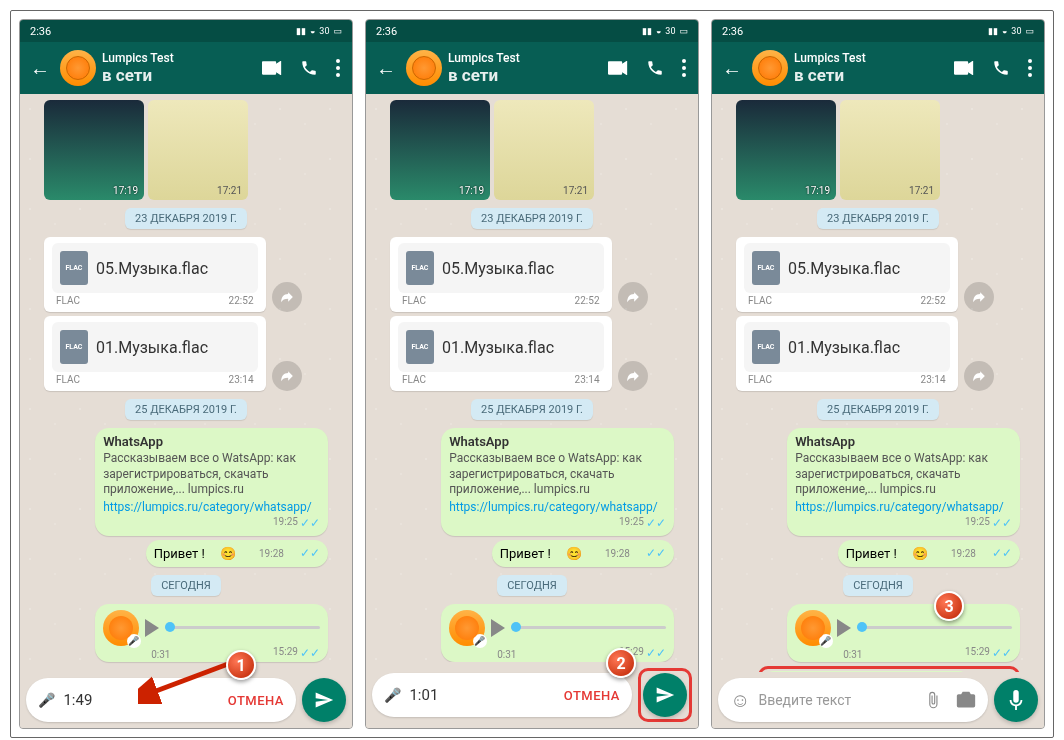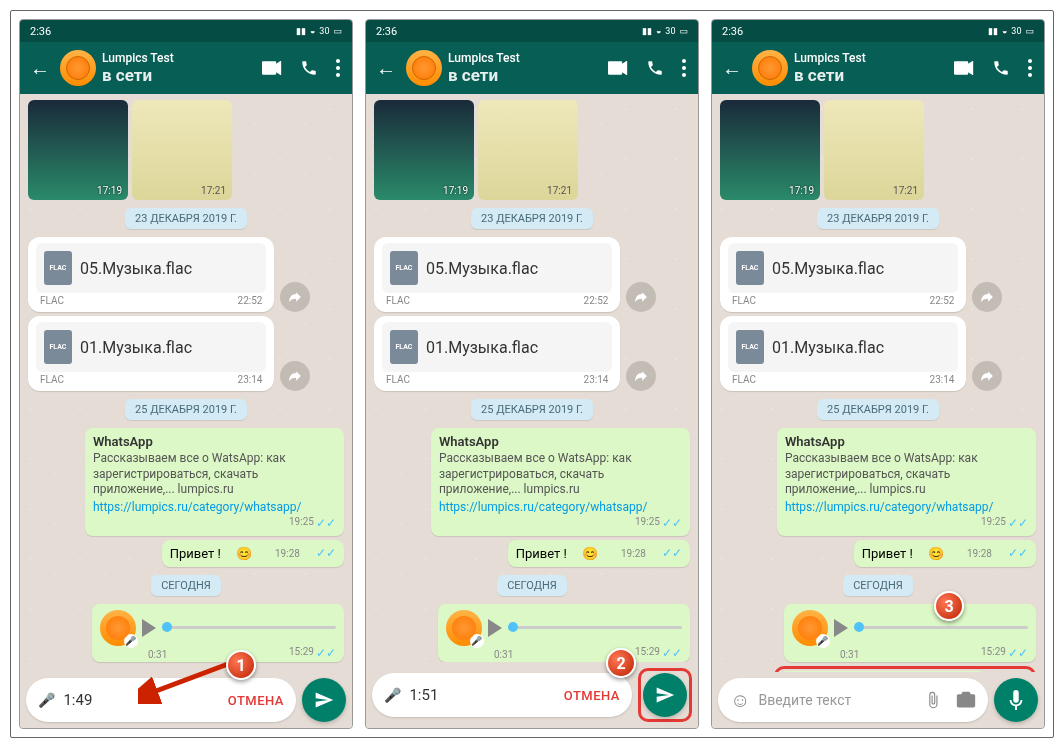--- a/index.html
+++ b/index.html
@@ -11,28 +11,28 @@
 .status-icons span { font-size: 9px; }
 .header { background: #075e54; color: #fff; height: 52px; display: flex; align-items: center; padding: 0 6px; gap: 6px; }
 .back-arrow { font-size: 20px; padding: 4px; }
 .avatar { width: 36px; height: 36px; border-radius: 50%; background: linear-gradient(180deg, #ffb347, #ff8c00); display: flex; align-items: center; justify-content: center; position: relative; }
 .avatar::after { content: ''; width: 22px; height: 22px; border-radius: 50%; background: radial-gradient(#ff9933, #ff7700); border: 1px solid #cc6600; }
 .title-block { flex: 1; display: flex; flex-direction: column; }
 .chat-title { font-size: 12px; font-weight: 500; }
 .chat-status { font-size: 17px; opacity: 0.9; font-weight: bold; }
 .header-icons { display: flex; gap: 18px; align-items: center; padding-right: 6px; }
 .header-icons svg { fill: #fff; }
-.chat-body { flex: 1; overflow: hidden; padding: 6px 8px; background: #e5ddd5; background-image: radial-gradient(circle at 20% 30%, rgba(255,255,255,.2) 1px, transparent 1px), radial-gradient(circle at 70% 60%, rgba(255,255,255,.15) 1px, transparent 1px); background-size: 50px 50px; display: flex; flex-direction: column; gap: 4px; }
+.chat-body { flex: 1; overflow: hidden; padding: 6px 24px; background: #e5ddd5; background-image: radial-gradient(circle at 20% 30%, rgba(255,255,255,.2) 1px, transparent 1px), radial-gradient(circle at 70% 60%, rgba(255,255,255,.15) 1px, transparent 1px); background-size: 50px 50px; display: flex; flex-direction: column; gap: 4px; }
 .date-chip { align-self: center; background: #d4eaf4; color: #4a6b7a; font-size: 11px; padding: 4px 10px; border-radius: 6px; margin: 4px 0; box-shadow: 0 1px 1px rgba(0,0,0,.1); }
 .imgs { display: flex; gap: 4px; }
 .img-box { width: 100px; height: 100px; border-radius: 6px; background: linear-gradient(180deg, #1a2a3a, #2a8a6a); position: relative; }
 .img-time { position: absolute; bottom: 4px; right: 6px; color: #fff; font-size: 10px; text-shadow: 0 0 2px #000; }
 .row { display: flex; align-items: flex-end; gap: 6px; }
-.bubble-in { background: #fff; border-radius: 12px; padding: 6px 8px; max-width: 78%; box-shadow: 0 1px 1px rgba(0,0,0,.12); position: relative; }
-.bubble-out { background: #dcf8c6; border-radius: 8px; padding: 6px 8px; max-width: 82%; box-shadow: 0 1px 1px rgba(0,0,0,.12); margin-left: auto; position: relative; }
+.bubble-in { background: #fff; border-radius: 6px; padding: 6px 8px; max-width: 78%; box-shadow: 0 1px 1px rgba(0,0,0,.12); position: relative; }
+.bubble-out { background: #dcf8c6; border-radius: 14px; padding: 6px 8px; max-width: 82%; box-shadow: 0 1px 1px rgba(0,0,0,.12); margin-left: auto; position: relative; }
 .file-bubble { display: flex; flex-direction: column; width: 258px; }
 .file-top { display: flex; align-items: center; gap: 8px; background: #f5f5f5; padding: 8px; border-radius: 6px; margin-bottom: 2px; }
 .file-icon { width: 28px; height: 34px; background: #7a8a99; border-radius: 3px; display: flex; align-items: center; justify-content: center; color: #fff; font-size: 7px; font-weight: bold; }
 .file-name { font-size: 16px; color: #333; }
 .file-meta { display: flex; justify-content: space-between; font-size: 10px; color: #888; padding: 0 4px; }
 .fwd-btn { width: 30px; height: 30px; border-radius: 50%; background: rgba(0,0,0,.15); display: flex; align-items: center; justify-content: center; }
 .fwd-btn svg { fill: #fff; }
 .wa-title { font-size: 13px; font-weight: 600; color: #333; margin-bottom: 2px; }
 .wa-text { font-size: 12px; color: #555; line-height: 1.3; }
 .wa-link { font-size: 12px; color: #039be5; margin-top: 2px; word-break: break-all; }
@@ -305,21 +305,21 @@
       <span class="voice-time-l">0:31</span>
       <span class="voice-time-r">
             <span>15:29</span>
             <span class="ticks">✓✓</span>
           </span>
     </div>
   </div>
   <div class="input-bar">
     <div class="rec-box">
       <span class="rec-mic">🎤</span>
-      <span class="rec-time">1:51</span>
+      <span class="rec-time">1:01</span>
       <span class="rec-cancel">ОТМЕНА</span>
     </div>
     <div class="highlight-send">
       <div class="send-btn">
         <svg width="20" height="20" viewBox="0 0 24 24">
               <path d="M2 21l21-9L2 3v7l15 2-15 2v7z"></path>
             </svg>
       </div>
     </div>
   </div>

